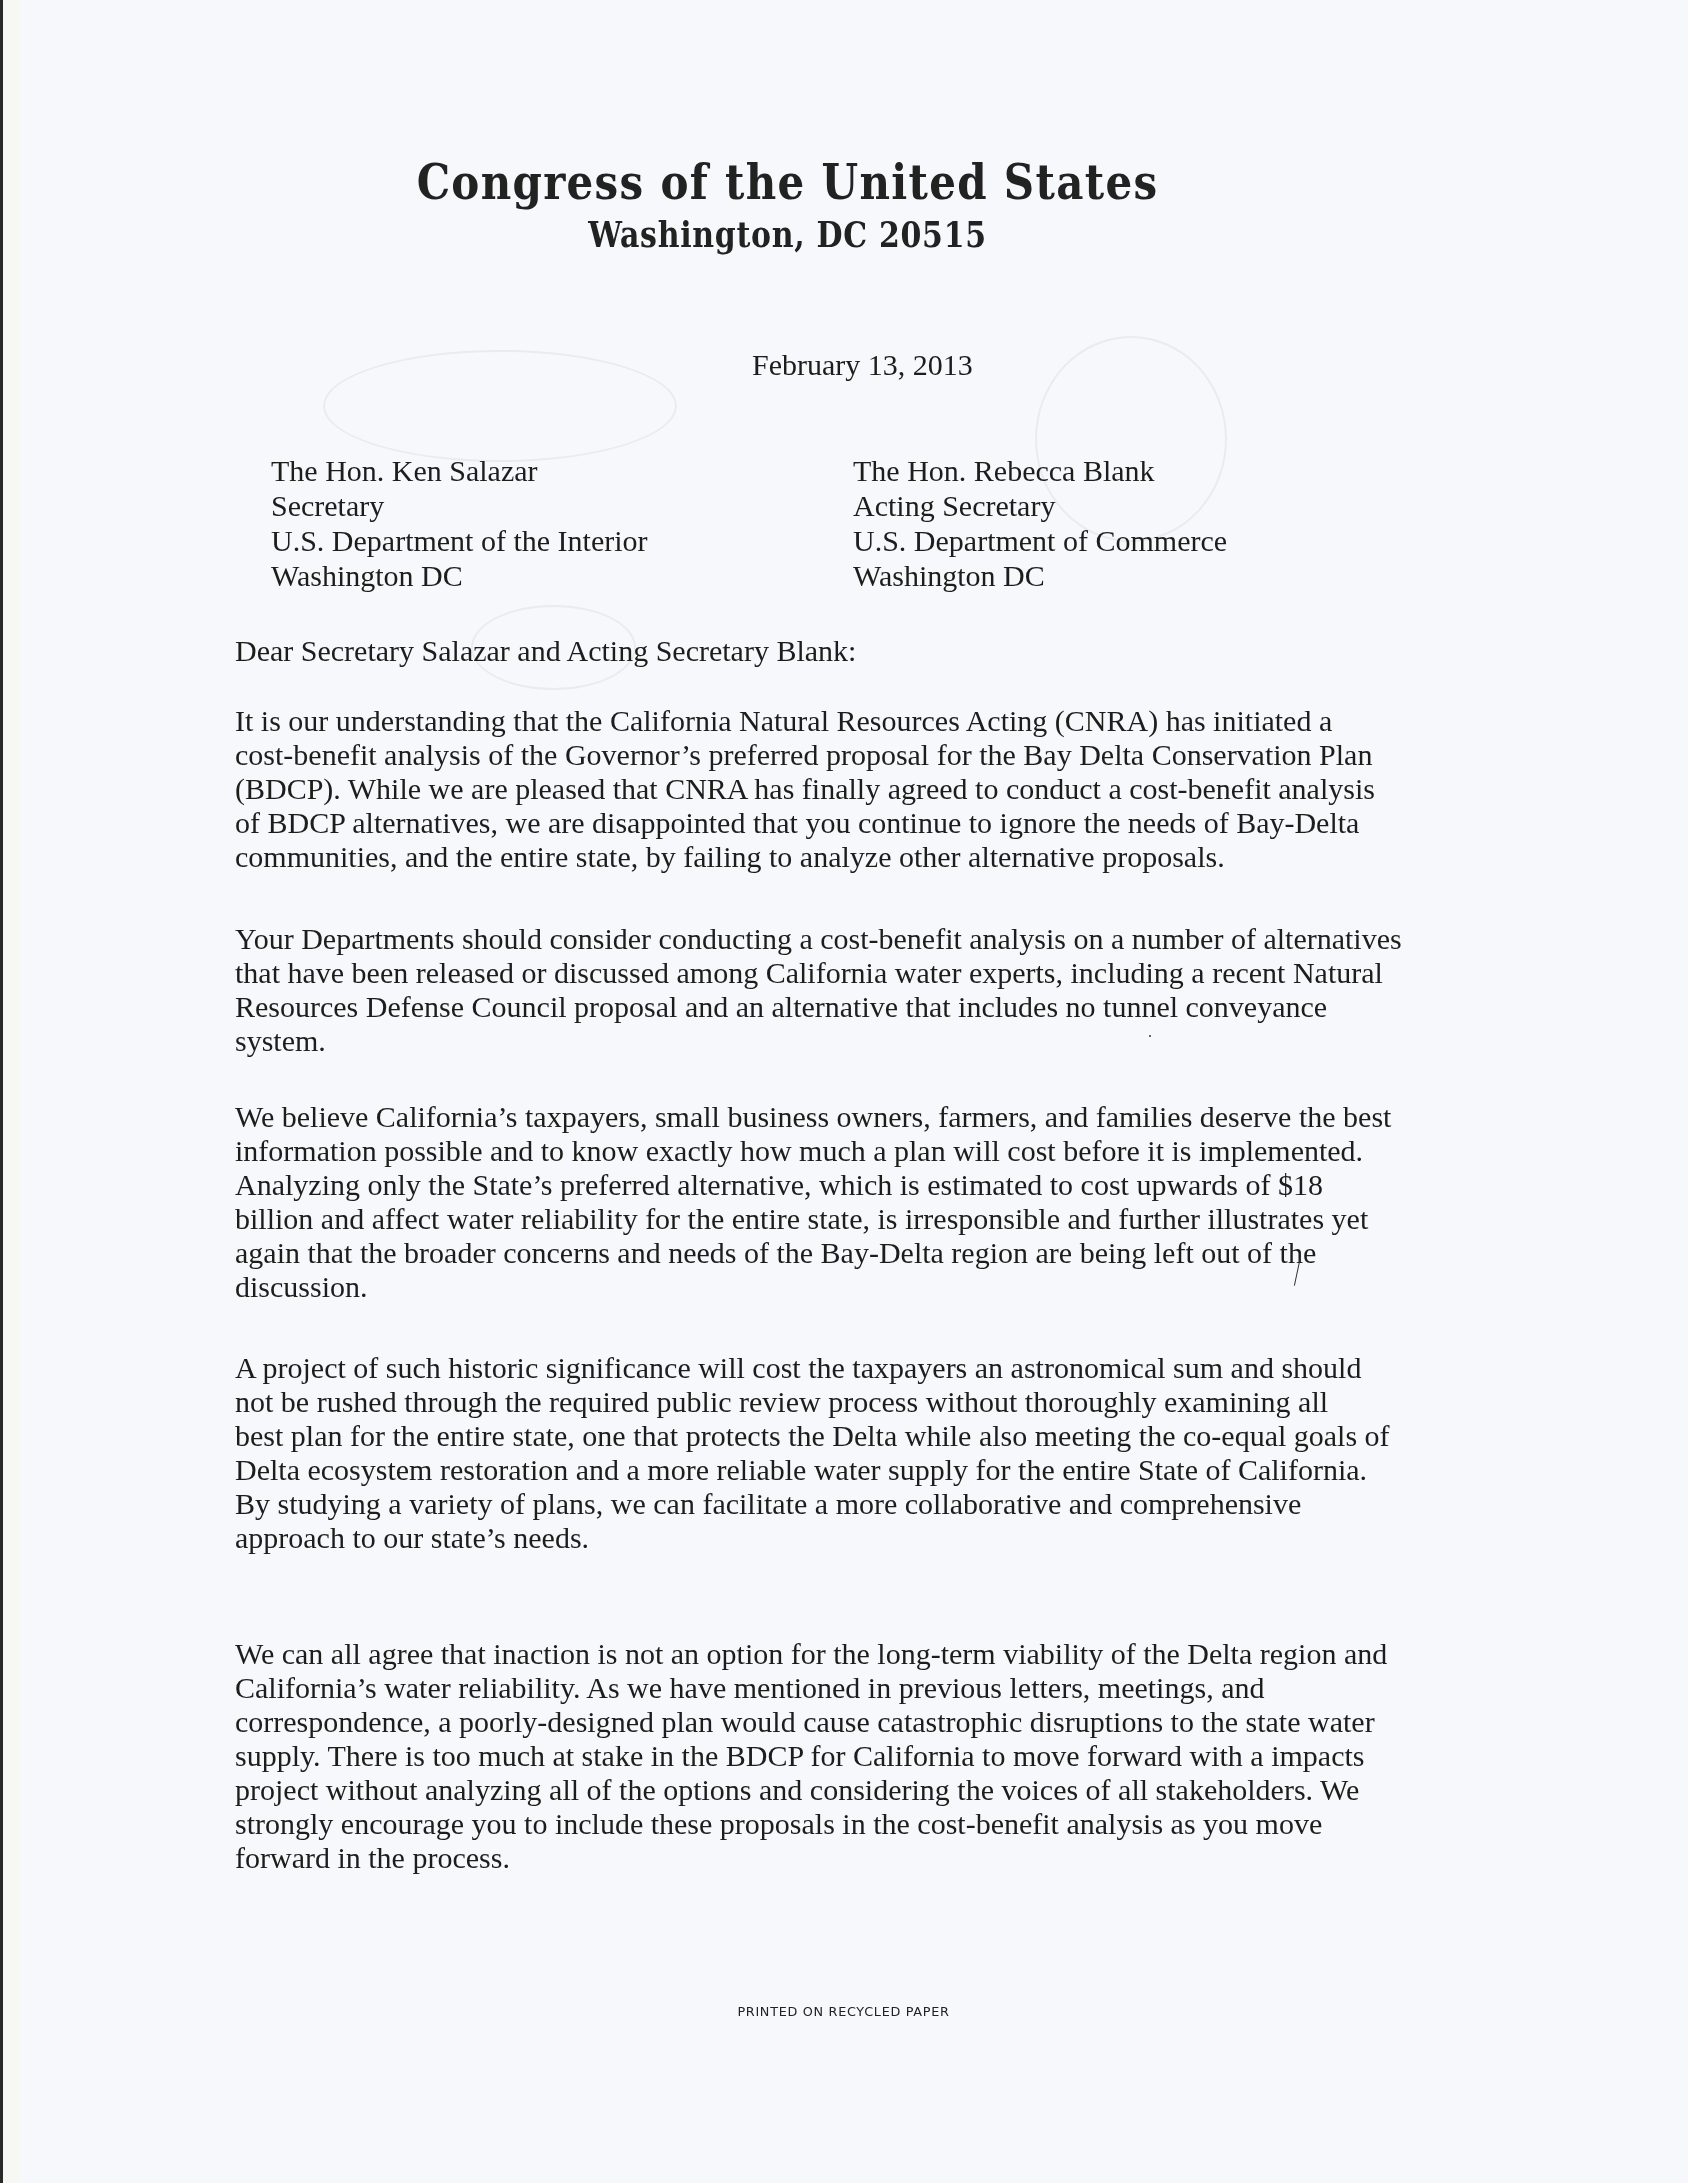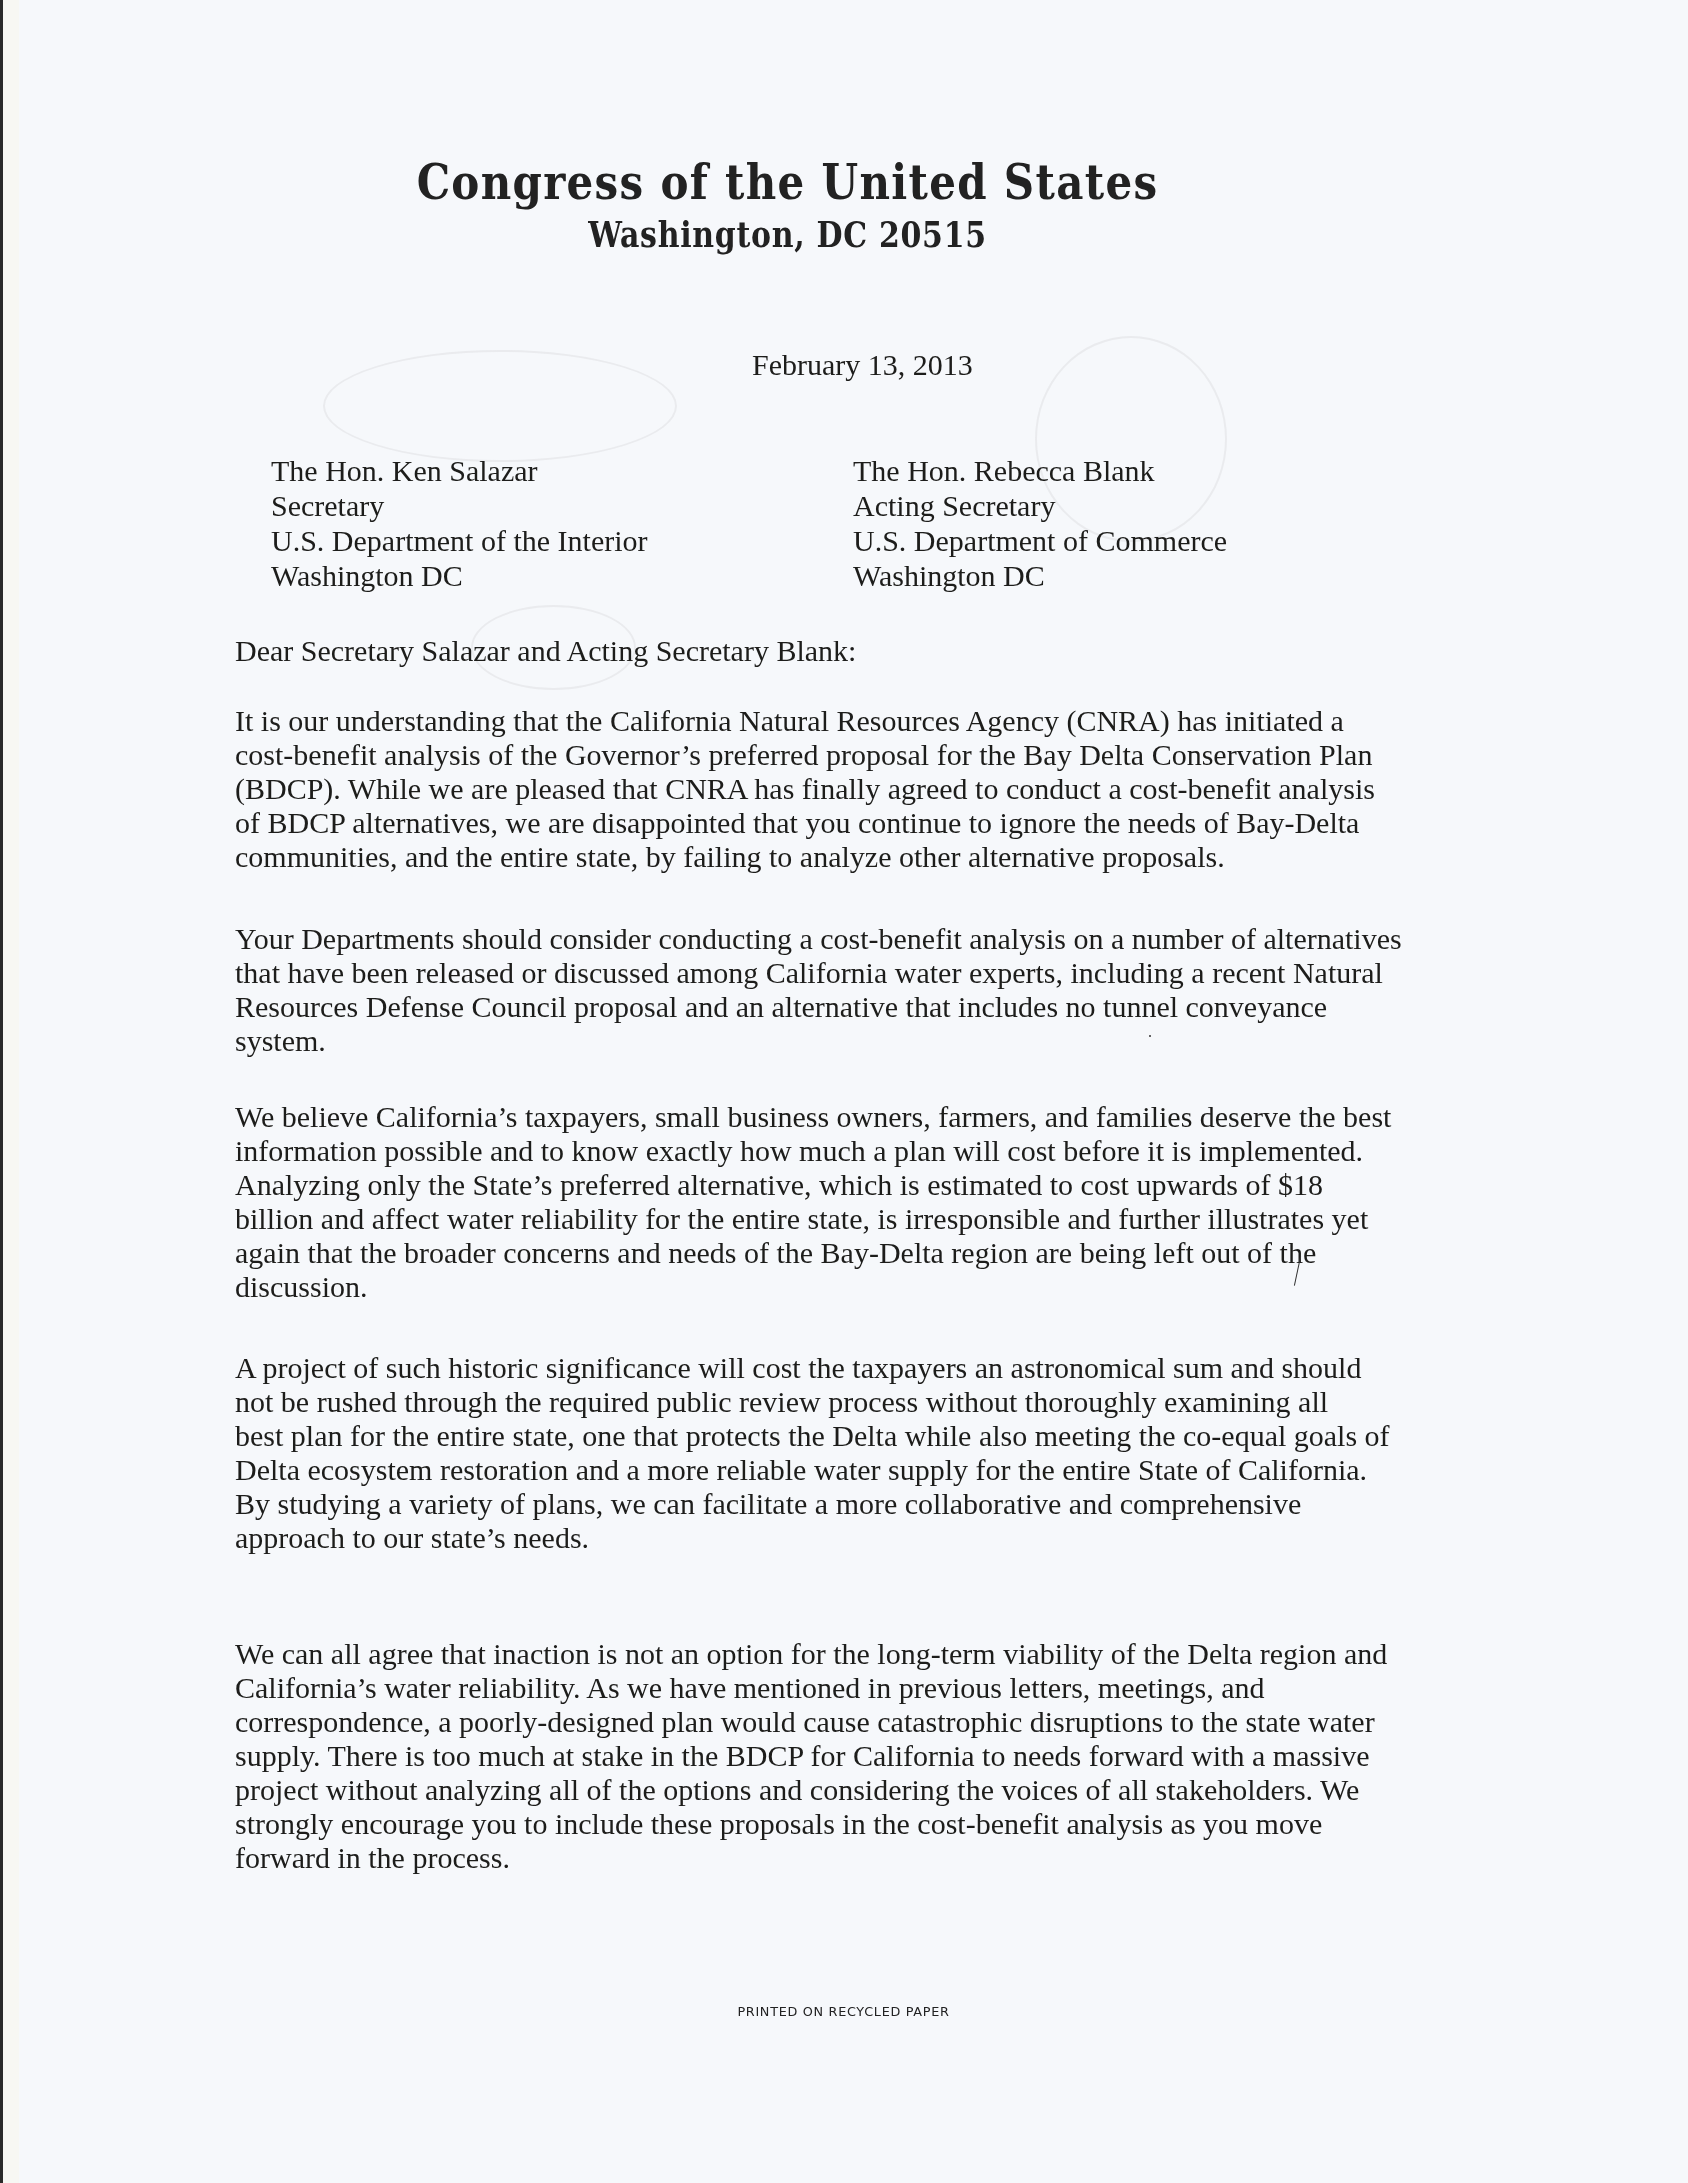--- a/index.html
+++ b/index.html
@@ -144,21 +144,21 @@
 <div class="addr addr-right">
   <div>The Hon. Rebecca Blank</div>
   <div>Acting Secretary</div>
   <div>U.S. Department of Commerce</div>
   <div>Washington DC</div>
 </div>
 
 <div class="salutation">Dear Secretary Salazar and Acting Secretary Blank:</div>
 
 <div class="body-text" id="p1">
-  <span class="line">It is our understanding that the California Natural Resources Agency (CNRA) has initiated a</span>
+  <span class="line">It is our understanding that the California Natural Resources Acting (CNRA) has initiated a</span>
   <span class="line">cost-benefit analysis of the Governor’s preferred proposal for the Bay Delta Conservation Plan</span>
   <span class="line">(BDCP). While we are pleased that CNRA has finally agreed to conduct a cost-benefit analysis</span>
   <span class="line">of BDCP alternatives, we are disappointed that you continue to ignore the needs of Bay-Delta</span>
   <span class="line">communities, and the entire state, by failing to analyze other alternative proposals.</span>
 </div>
 
 <div class="body-text" id="p2">
   <span class="line">Your Departments should consider conducting a cost-benefit analysis on a number of alternatives</span>
   <span class="line">that have been released or discussed among California water experts, including a recent Natural</span>
   <span class="line">Resources Defense Council proposal and an alternative that includes no tunnel conveyance</span>
@@ -180,21 +180,21 @@
   <span class="line">best plan for the entire state, one that protects the Delta while also meeting the co-equal goals of</span>
   <span class="line">Delta ecosystem restoration and a more reliable water supply for the entire State of California.</span>
   <span class="line">By studying a variety of plans, we can facilitate a more collaborative and comprehensive</span>
   <span class="line">approach to our state’s needs.</span>
 </div>
 
 <div class="body-text" id="p5">
   <span class="line">We can all agree that inaction is not an option for the long-term viability of the Delta region and</span>
   <span class="line">California’s water reliability. As we have mentioned in previous letters, meetings, and</span>
   <span class="line">correspondence, a poorly-designed plan would cause catastrophic disruptions to the state water</span>
-  <span class="line">supply. There is too much at stake in the BDCP for California to needs forward with a massive</span>
+  <span class="line">supply. There is too much at stake in the BDCP for California to move forward with a impacts</span>
   <span class="line">project without analyzing all of the options and considering the voices of all stakeholders. We</span>
   <span class="line">strongly encourage you to include these proposals in the cost-benefit analysis as you move</span>
   <span class="line">forward in the process.</span>
 </div>
 
 <div class="pen-mark" style="left:1297px;top:1256px;width:1.3px;height:30px;transform:rotate(12deg);"></div>
 <div class="pen-mark" style="left:1149px;top:1035px;width:2px;height:2px;border-radius:50%;"></div>
 
 <footer class="footer">PRINTED ON RECYCLED PAPER</footer>
 

